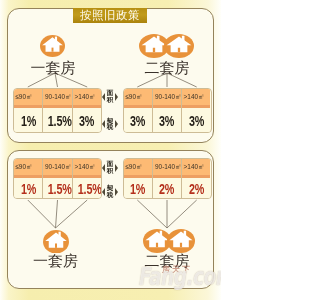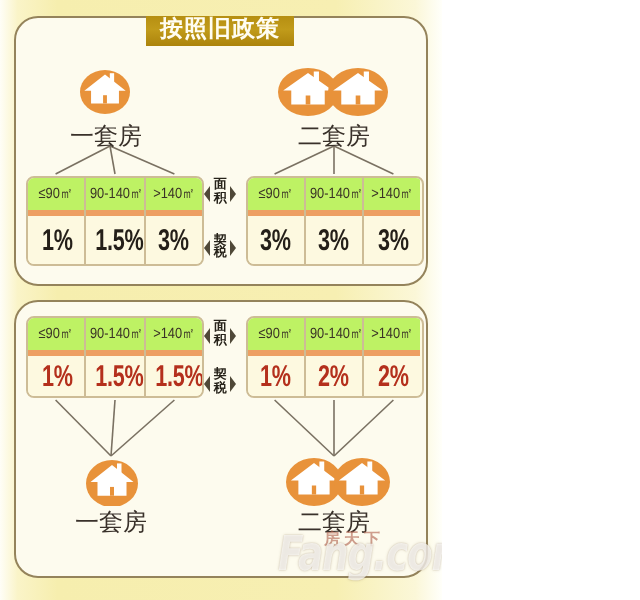--- a/index.html
+++ b/index.html
@@ -8,37 +8,37 @@
        font-family:"Liberation Sans",sans-serif;
        background:#fff;}
   #root{position:relative;width:221px;height:300px;overflow:hidden;background:#f8f1b8;}
   #bgfade{position:absolute;left:0;top:0;width:221px;height:300px;
         background:linear-gradient(90deg,#fffef7 0%,#faf4c8 4%,#f6eeae 13%,#f7efb2 76%,#fbf7d8 94%,#fffffa 100%);}
 
   .panel{position:absolute;background:#fdfbee;border:1px solid #94835b;border-radius:12px;box-sizing:border-box;}
   #panelTop{left:7px;top:8px;width:207px;height:135px;}
   #panelBot{left:7px;top:150px;width:207px;height:139px;}
 
-  .banner{position:absolute;z-index:30;color:#fff;font-weight:bold;text-align:center;letter-spacing:0.5px;}
+  .banner{position:absolute;z-index:30;color:#fff;font-weight:normal;text-align:center;letter-spacing:0.5px;}
   #bannerTop{left:73px;top:8px;width:74px;height:15px;line-height:15px;font-size:11.5px;
       background:linear-gradient(180deg,#b68f12 0%,#c19b1a 45%,#ab830c 100%);
       color:#fffdf2;}
   #bannerBot{left:73px;top:279px;width:70px;height:18px;line-height:18px;font-size:12px;
       background:linear-gradient(180deg,#d7262c 0%,#cf2026 55%,#c31d23 100%);
       color:#ffffff;padding-right:8px;box-sizing:border-box;}
 
   .hwrap{position:absolute;z-index:10;}
-  .hlabel{position:absolute;font-size:12px;color:#39312a;text-align:center;white-space:nowrap;z-index:14;line-height:10px;}
+  .hlabel{position:absolute;font-size:15px;color:#39312a;text-align:center;white-space:nowrap;z-index:14;line-height:10px;}
 
   .tbl{position:absolute;border:1px solid #cdbc96;border-radius:4px;
        background:#fdf9e0;overflow:hidden;display:flex;z-index:10;box-sizing:border-box;}
   .cell{flex:1 1 0;min-width:0;position:relative;box-sizing:border-box;border-right:1px solid #cdbc96;}
   .cell:last-child{border-right:none;}
-  .chead{height:16px;line-height:15px;text-align:center;font-size:7.4px;color:#3a3226;white-space:nowrap;overflow:hidden;
-         background:#bef264;border-bottom:3px solid #ed9f62;}
+  .chead{height:16px;line-height:15px;text-align:left;font-size:7.4px;color:#3a3226;white-space:nowrap;overflow:hidden;
+         background:#fdba74;border-bottom:3px solid #ed9f62;}
   .cval{text-align:center;font-weight:bold;background:#fdf9e0;font-family:"Liberation Sans",sans-serif;letter-spacing:-0.2px;white-space:nowrap;overflow:visible;}
   .cval span{display:inline-block;transform:scaleX(0.72);transform-origin:50% 50%;}
   .chead span{display:inline-block;transform:scaleX(0.87);}
 
   .midlab{position:absolute;display:flex;align-items:center;justify-content:center;z-index:12;}
   .tri{width:0;height:0;border-top:4.5px solid transparent;border-bottom:4.5px solid transparent;}
   .tril{border-right:3.5px solid #4f4838;}
   .trir{border-left:3.5px solid #4f4838;}
   .midtxt{font-size:6.5px;line-height:6.8px;color:#262219;margin:0 1.6px;font-weight:bold;width:7px;text-align:center;}
 

